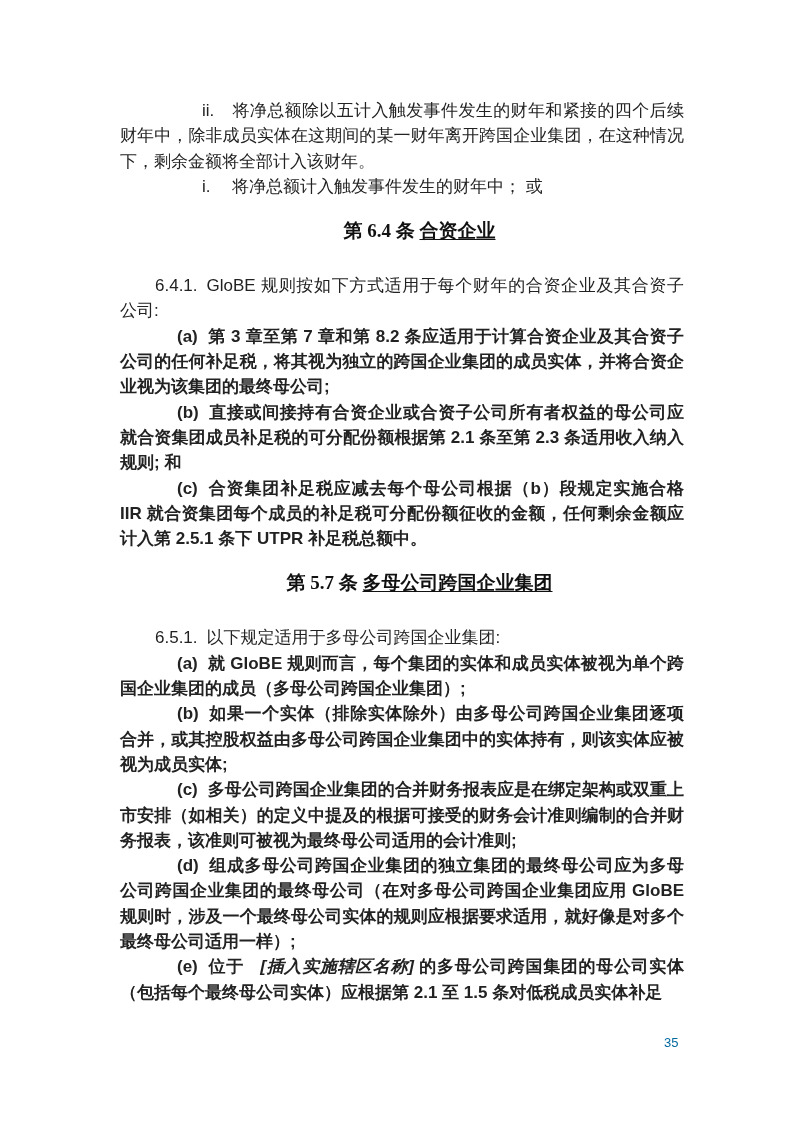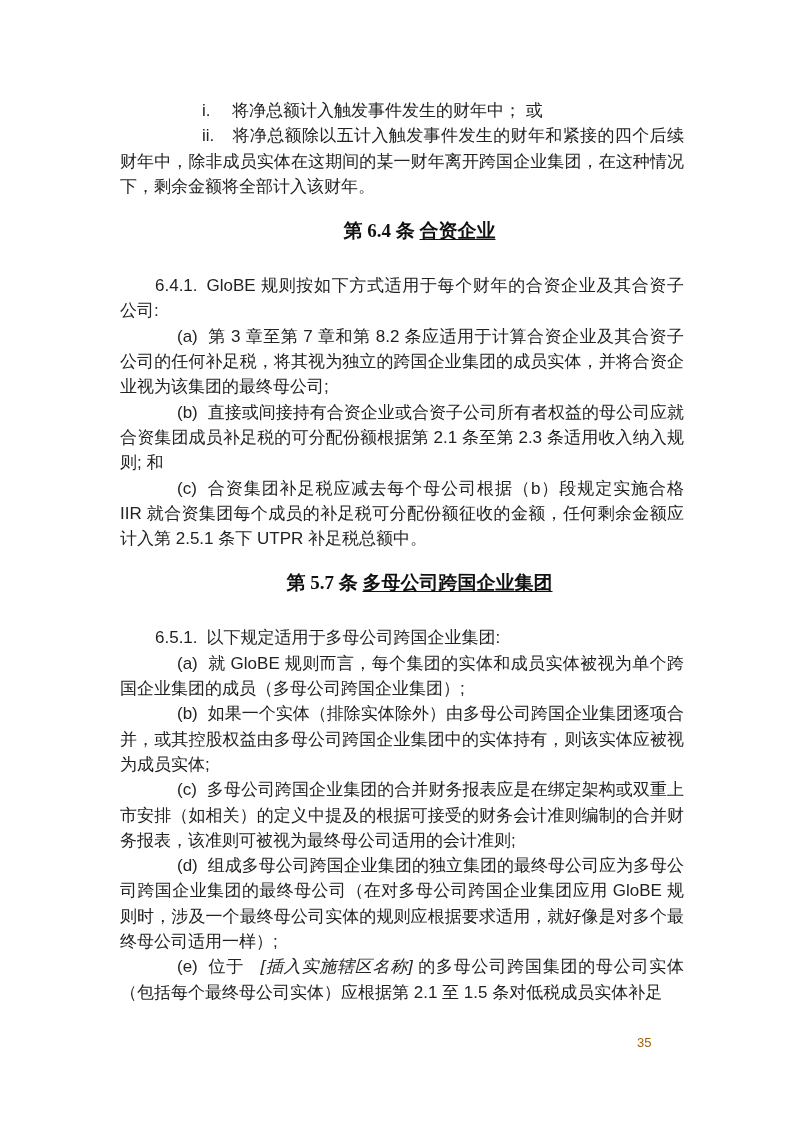--- a/index.html
+++ b/index.html
@@ -24,52 +24,52 @@
     line-height: 25.3px;
     text-align: justify;
   }
   
   .li { text-indent: 82px; }
   .rn { display: inline-block; width: 30px; text-indent: 0; }
   
   .pn { text-indent: 35px; }
   .num { margin-right: 9px; }
   
-  .ps { text-indent: 57px; }
+  .ps { text-indent: 57px; font-weight: bold; }
   .mk { margin-right: 10px; }
   
   .hd {
     margin: 18px 0 29px 0;
     font-family: "Liberation Serif", "DejaVu Serif", serif;
     font-weight: bold;
     font-size: 19px;
     line-height: 27px;
     text-indent: 35px;
     text-align: center;
     color: #111111;
   }
   .u { text-decoration: underline; text-underline-offset: 2px; }
   .it { font-style: italic; margin-left: 11px; }
   .pgnum {
     position: absolute;
-    left: 637px;
+    left: 664px;
     top: 1035px;
     font-size: 13px;
-    color: #a16207;
+    color: #0369a1;
   }
 </style>
 </head>
 <body>
 
 <div class="page">
   <div class="content">
 
+    <p class="li"><span class="rn">ii.</span><span>将净总额除以五计入触发事件发生的财年和紧接的四个后续财年中，除非成员实体在这期间的某一财年离开跨国企业集团，在这种情况下，剩余金额将全部计入该财年。</span></p>
+
     <p class="li"><span class="rn">i.</span><span>将净总额计入触发事件发生的财年中； 或</span></p>
-
-    <p class="li"><span class="rn">ii.</span><span>将净总额除以五计入触发事件发生的财年和紧接的四个后续财年中，除非成员实体在这期间的某一财年离开跨国企业集团，在这种情况下，剩余金额将全部计入该财年。</span></p>
 
     <h2 class="hd"><span>第 6.4 条</span> <span class="u">合资企业</span></h2>
 
     <p class="pn"><span class="num">6.4.1.</span><span>GloBE 规则按如下方式适用于每个财年的合资企业及其合资子公司:</span></p>
 
     <p class="ps"><span class="mk">(a)</span><span>第 3 章至第 7 章和第 8.2 条应适用于计算合资企业及其合资子公司的任何补足税，将其视为独立的跨国企业集团的成员实体，并将合资企业视为该集团的最终母公司;</span></p>
 
     <p class="ps"><span class="mk">(b)</span><span>直接或间接持有合资企业或合资子公司所有者权益的母公司应就合资集团成员补足税的可分配份额根据第 2.1 条至第 2.3 条适用收入纳入规则; 和</span></p>
 
     <p class="ps"><span class="mk">(c)</span><span>合资集团补足税应减去每个母公司根据（b）段规定实施合格 IIR 就合资集团每个成员的补足税可分配份额征收的金额，任何剩余金额应计入第 2.5.1 条下 UTPR 补足税总额中。</span></p>

